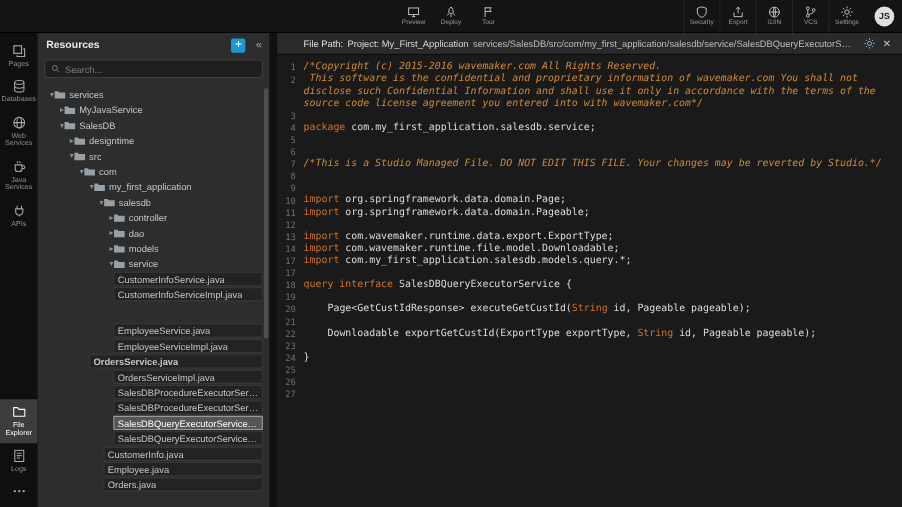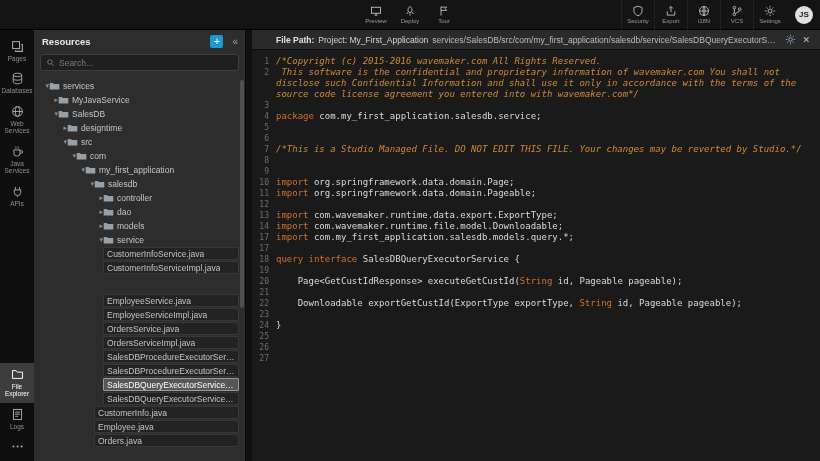--- a/index.html
+++ b/index.html
@@ -109,21 +109,21 @@
   
   .editor-region {
     position: absolute; left: 252px; top: 30px; right: 0; bottom: 0;
     background: #1a1a1a; display: flex; flex-direction: column;
   }
   .filebar {
     height: 20px; flex: none; background: #2a2a2a; border-bottom: 1px solid #0c0c0c;
     display: flex; align-items: center; padding: 0 8px; gap: 4px;
     font-size: 8.5px; color: #c9c9c9; white-space: nowrap; overflow: hidden;
   }
-  .fp-label { font-weight: bold; color: #e3e3e3; padding-left: 16px; }
+  .fp-label { font-weight: normal; color: #e3e3e3; padding-left: 16px; }
   .fp-project { color: #d6d6d6; }
   .fp-path { color: #bdbdbd; overflow: hidden; text-overflow: ellipsis; }
   .fb-spacer { flex: 1; }
   .gear { color: #8fb6d8; cursor: pointer; }
   .gear svg { width: 11px; height: 11px; }
   .closex { color: #c4c4c4; font-size: 9px; cursor: pointer; padding: 0 2px; }
 
   .code {
     flex: 1; overflow: hidden; padding-top: 6px;
     font-family: "DejaVu Sans Mono", monospace; font-size: 9px; line-height: 11px;
@@ -465,21 +465,21 @@
       </div>
       <div class="tree-row file" style="margin-left: 69px;">
         <span class="tree-label">CustomerInfoServiceImpl.java</span>
       </div>
       <div class="tree-row file" style="margin-left: 69px; margin-top: 20px;">
         <span class="tree-label">EmployeeService.java</span>
       </div>
       <div class="tree-row file" style="margin-left: 69px;">
         <span class="tree-label">EmployeeServiceImpl.java</span>
       </div>
-      <div class="tree-row file" style="margin-left: 69px;">
+      <div class="tree-row file" style="margin-left: 47px; font-weight: bold;">
         <span class="tree-label">OrdersService.java</span>
       </div>
       <div class="tree-row file" style="margin-left: 69px;">
         <span class="tree-label">OrdersServiceImpl.java</span>
       </div>
       <div class="tree-row file" style="margin-left: 69px;">
         <span class="tree-label">SalesDBProcedureExecutorService.java</span>
       </div>
       <div class="tree-row file" style="margin-left: 69px;">
         <span class="tree-label">SalesDBProcedureExecutorServiceImpl.java</span>

